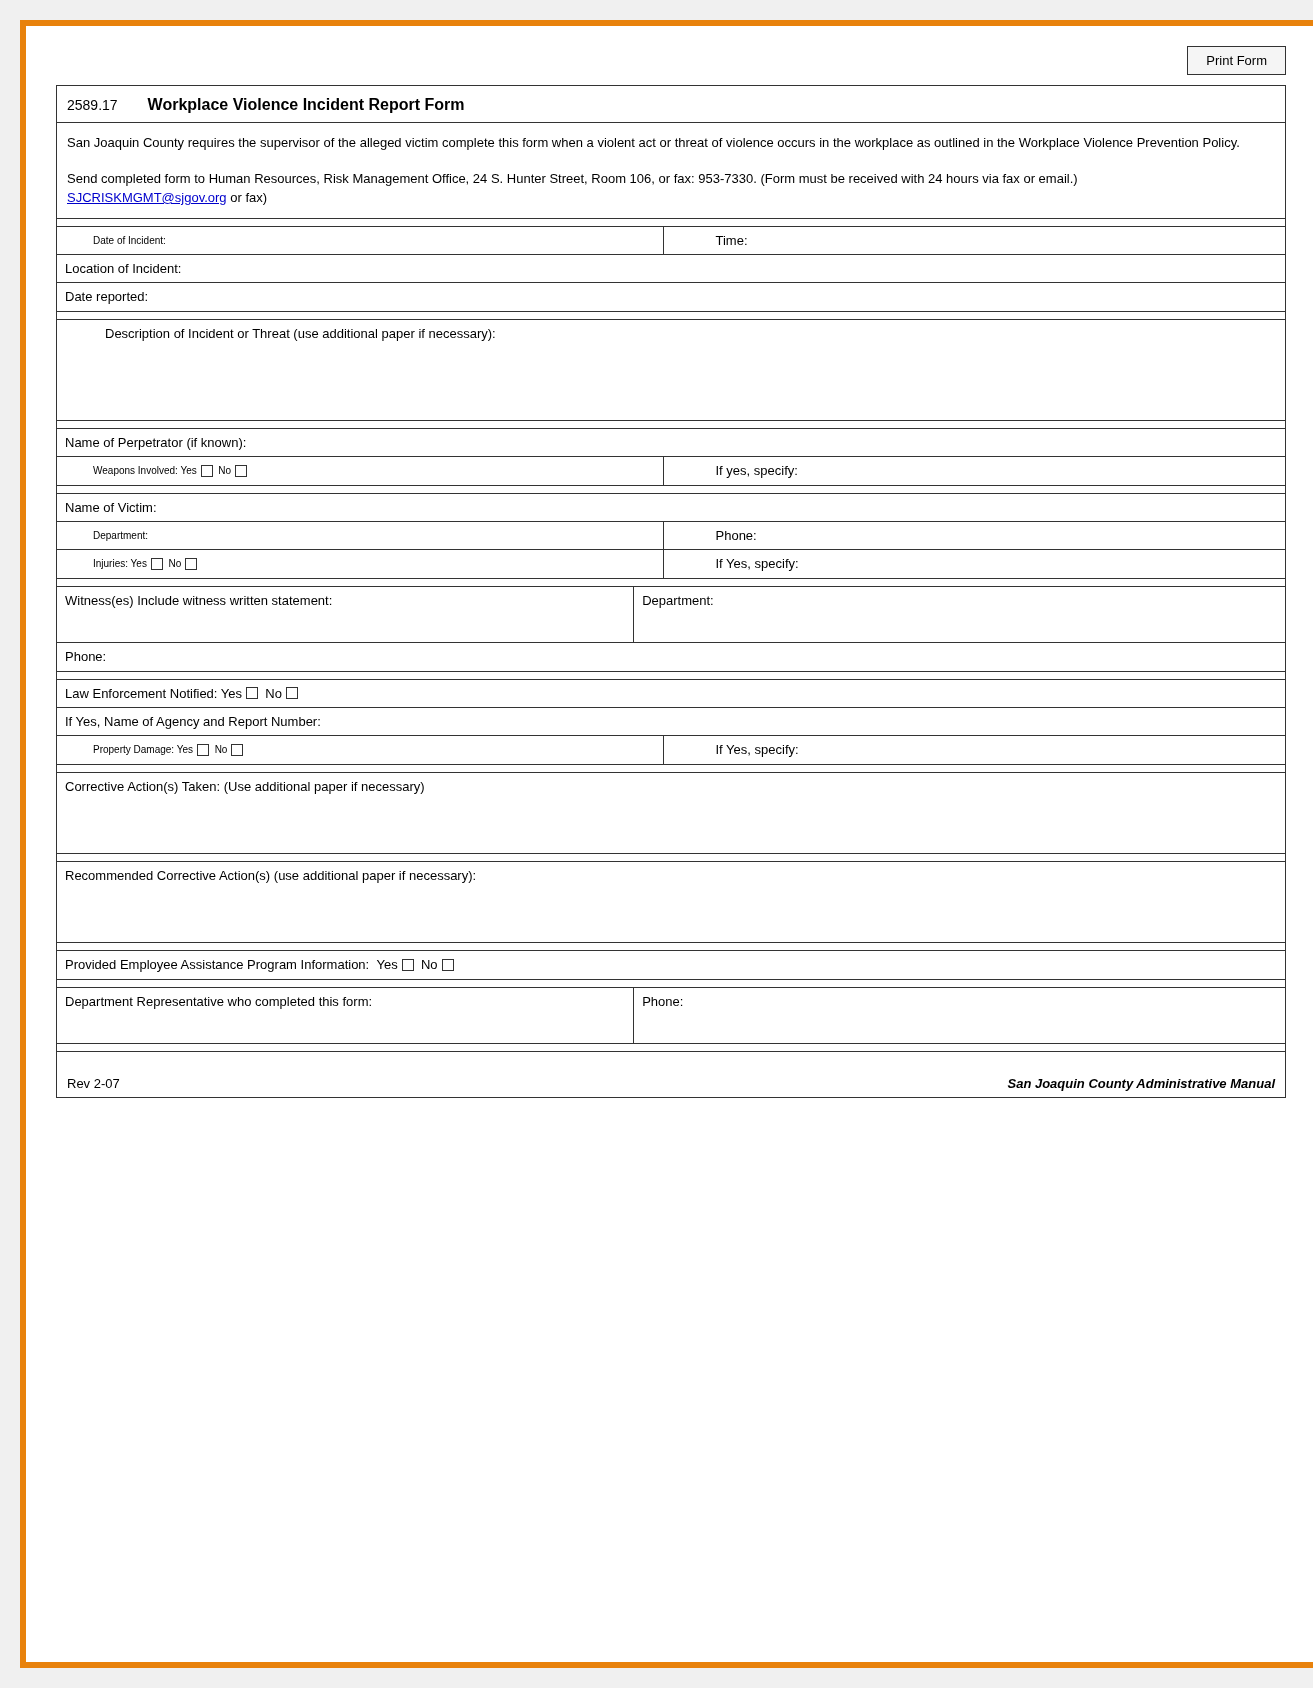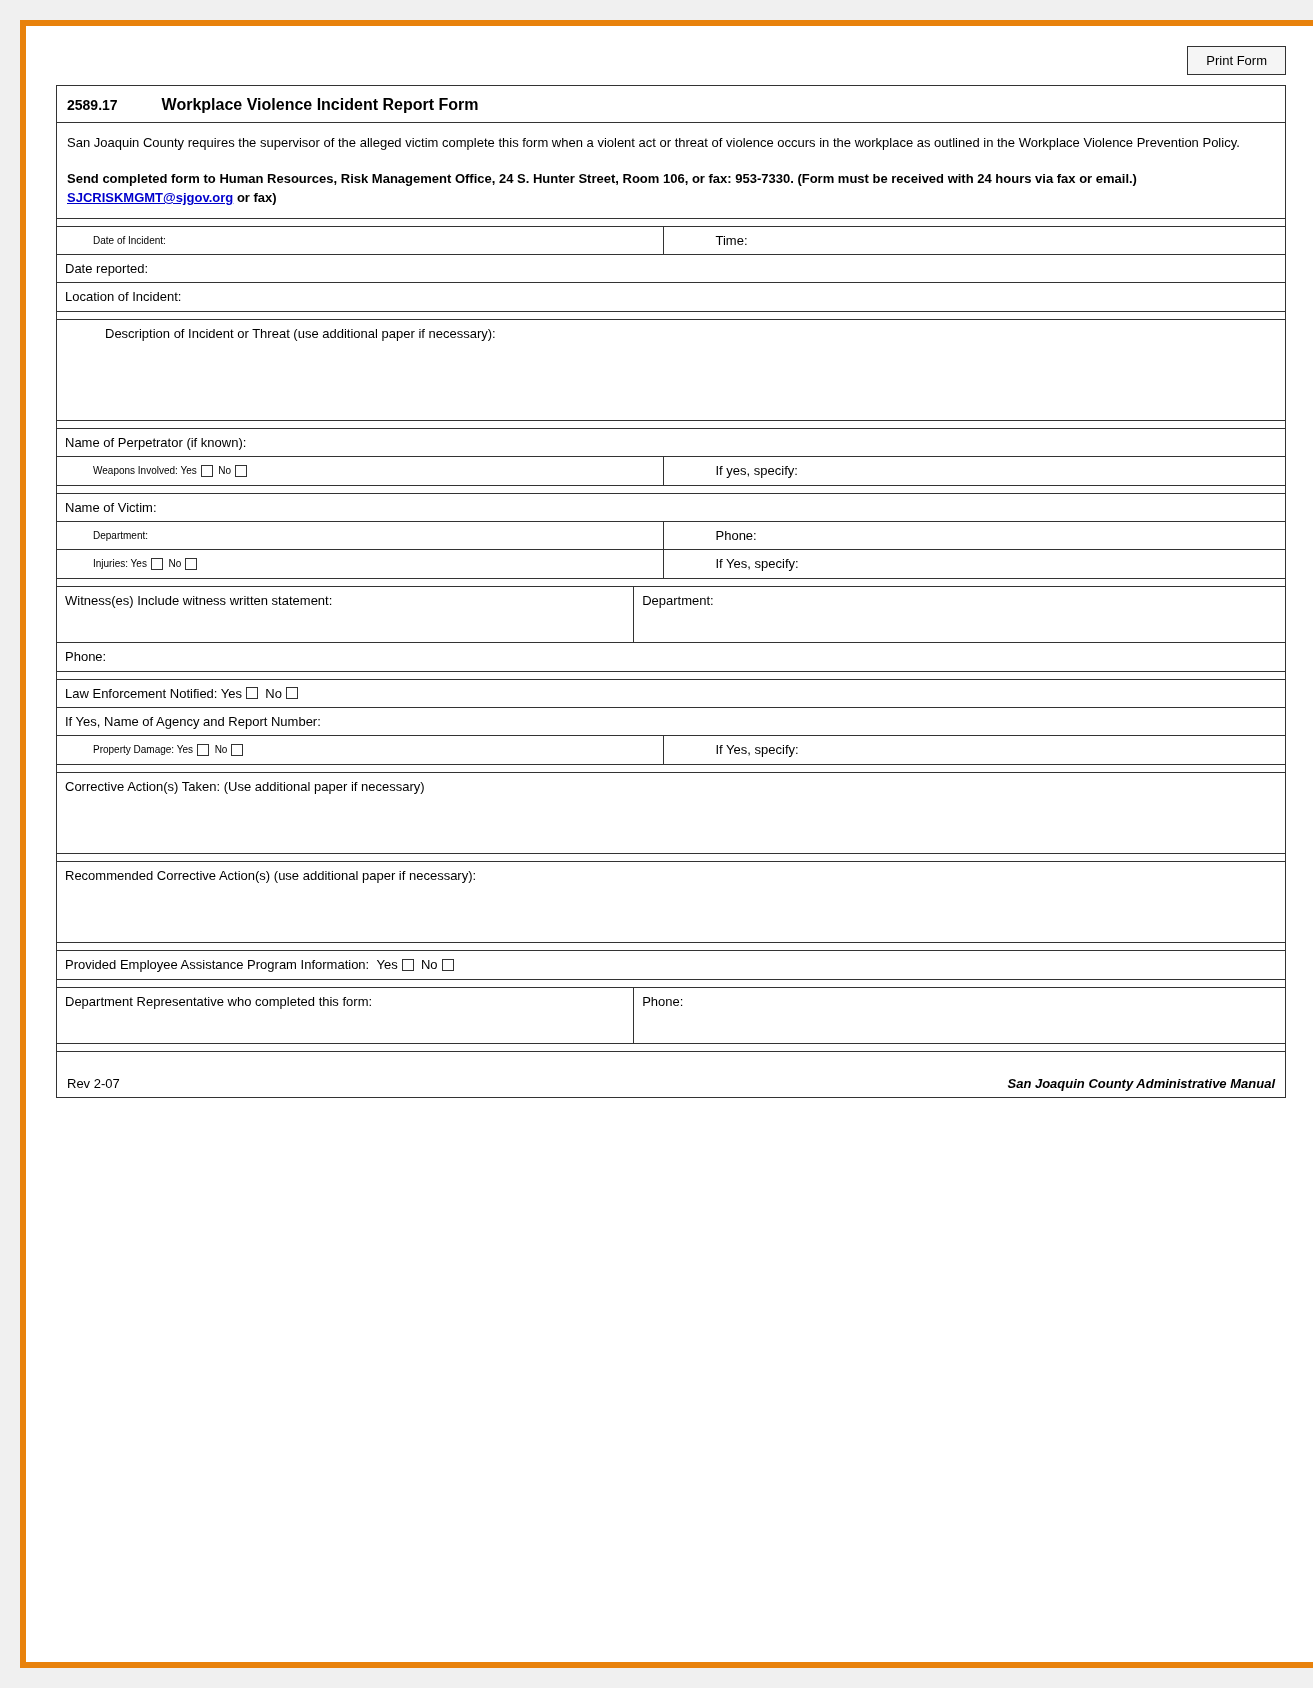--- a/index.html
+++ b/index.html
@@ -41,23 +41,23 @@
     }
 
     .form-title-row {
       display: flex;
       align-items: center;
       padding: 10px 10px 8px 10px;
       border-bottom: 1px solid #333;
     }
 
     .form-number {
-      font-weight: bold;
+      font-weight: normal;
       font-size: 14px;
-      margin-right: 44px;
+      margin-right: 30px;
       white-space: nowrap;
     }
 
     .form-title {
       font-weight: bold;
       font-size: 16px;
     }
 
     .intro-section {
       padding: 10px 10px;
@@ -65,21 +65,21 @@
       line-height: 1.5;
       text-align: justify;
     }
 
     .intro-normal {
       font-size: 13px;
       margin-bottom: 16px;
     }
 
     .intro-bold {
-      font-weight: bold;
+      font-weight: normal;
       font-size: 13px;
     }
 
     .intro-link {
       color: #0000cc;
       text-decoration: underline;
     }
 
     .spacer-row {
       height: 8px;
@@ -245,26 +245,26 @@
       <div class="field-row">
         <div class="field-cell field-cell-left">
           <span>Date of Incident:</span>
         </div>
         <div class="field-cell-right">
           <span>Time:</span>
         </div>
       </div>
       <div class="field-row">
         <div class="field-full">
+          <span>Location of Incident:</span>
+        </div>
+      </div>
+      <div class="field-row">
+        <div class="field-full">
           <span>Date reported:</span>
-        </div>
-      </div>
-      <div class="field-row">
-        <div class="field-full">
-          <span>Location of Incident:</span>
         </div>
       </div>
     </div>
 
     <div class="spacer-row"></div>
 
     <div class="fields-section">
       <div class="field-row tall-row" style="min-height:100px;margin-left:40px;">
         <div class="field-full">
           <span>Description of Incident or Threat (use additional paper if necessary):</span>

